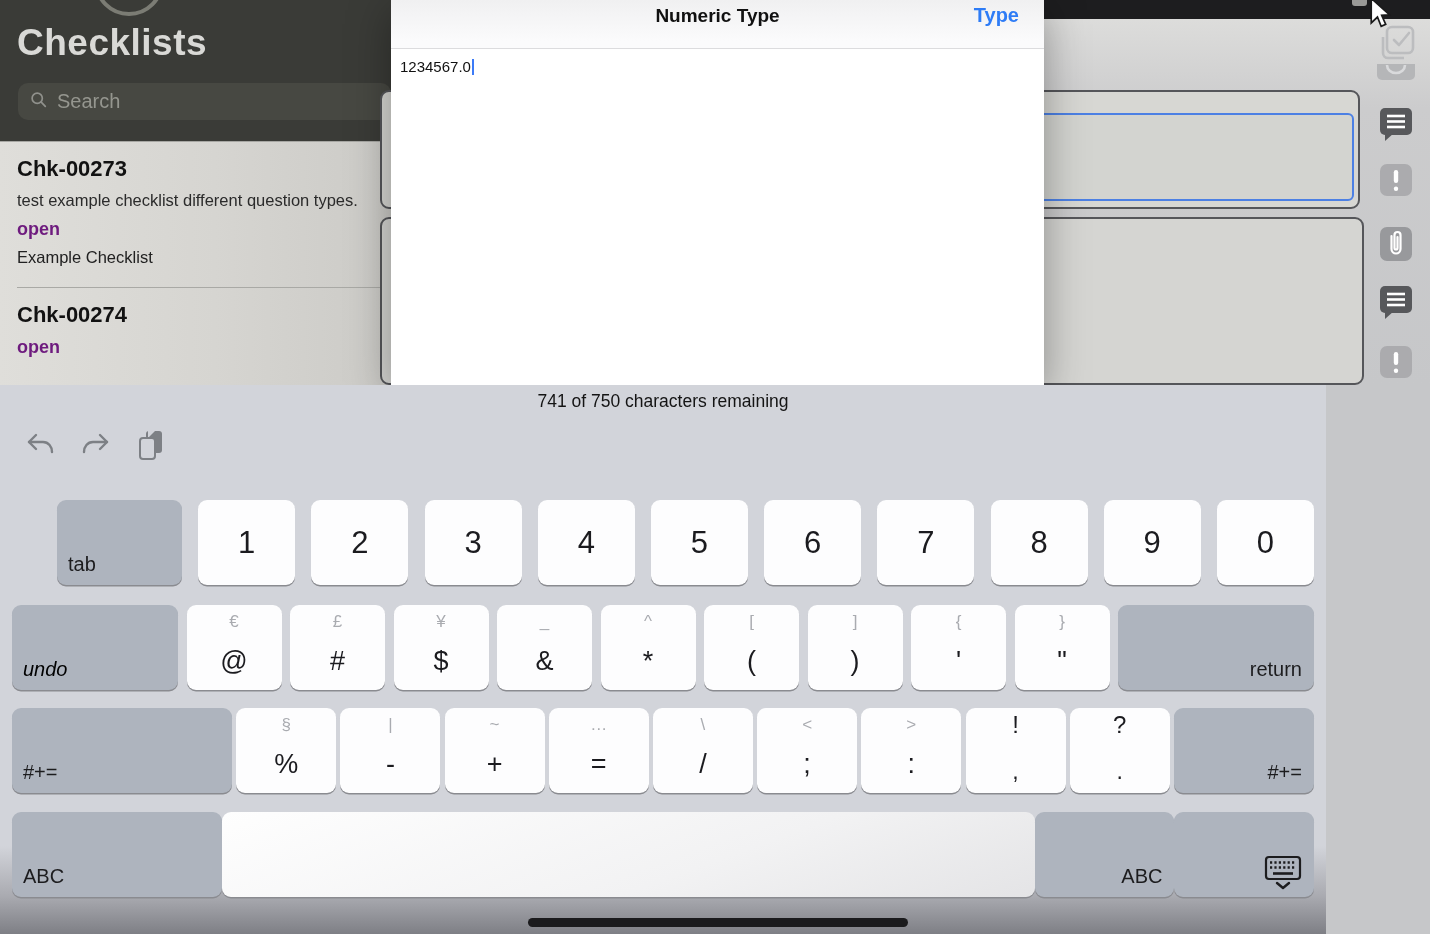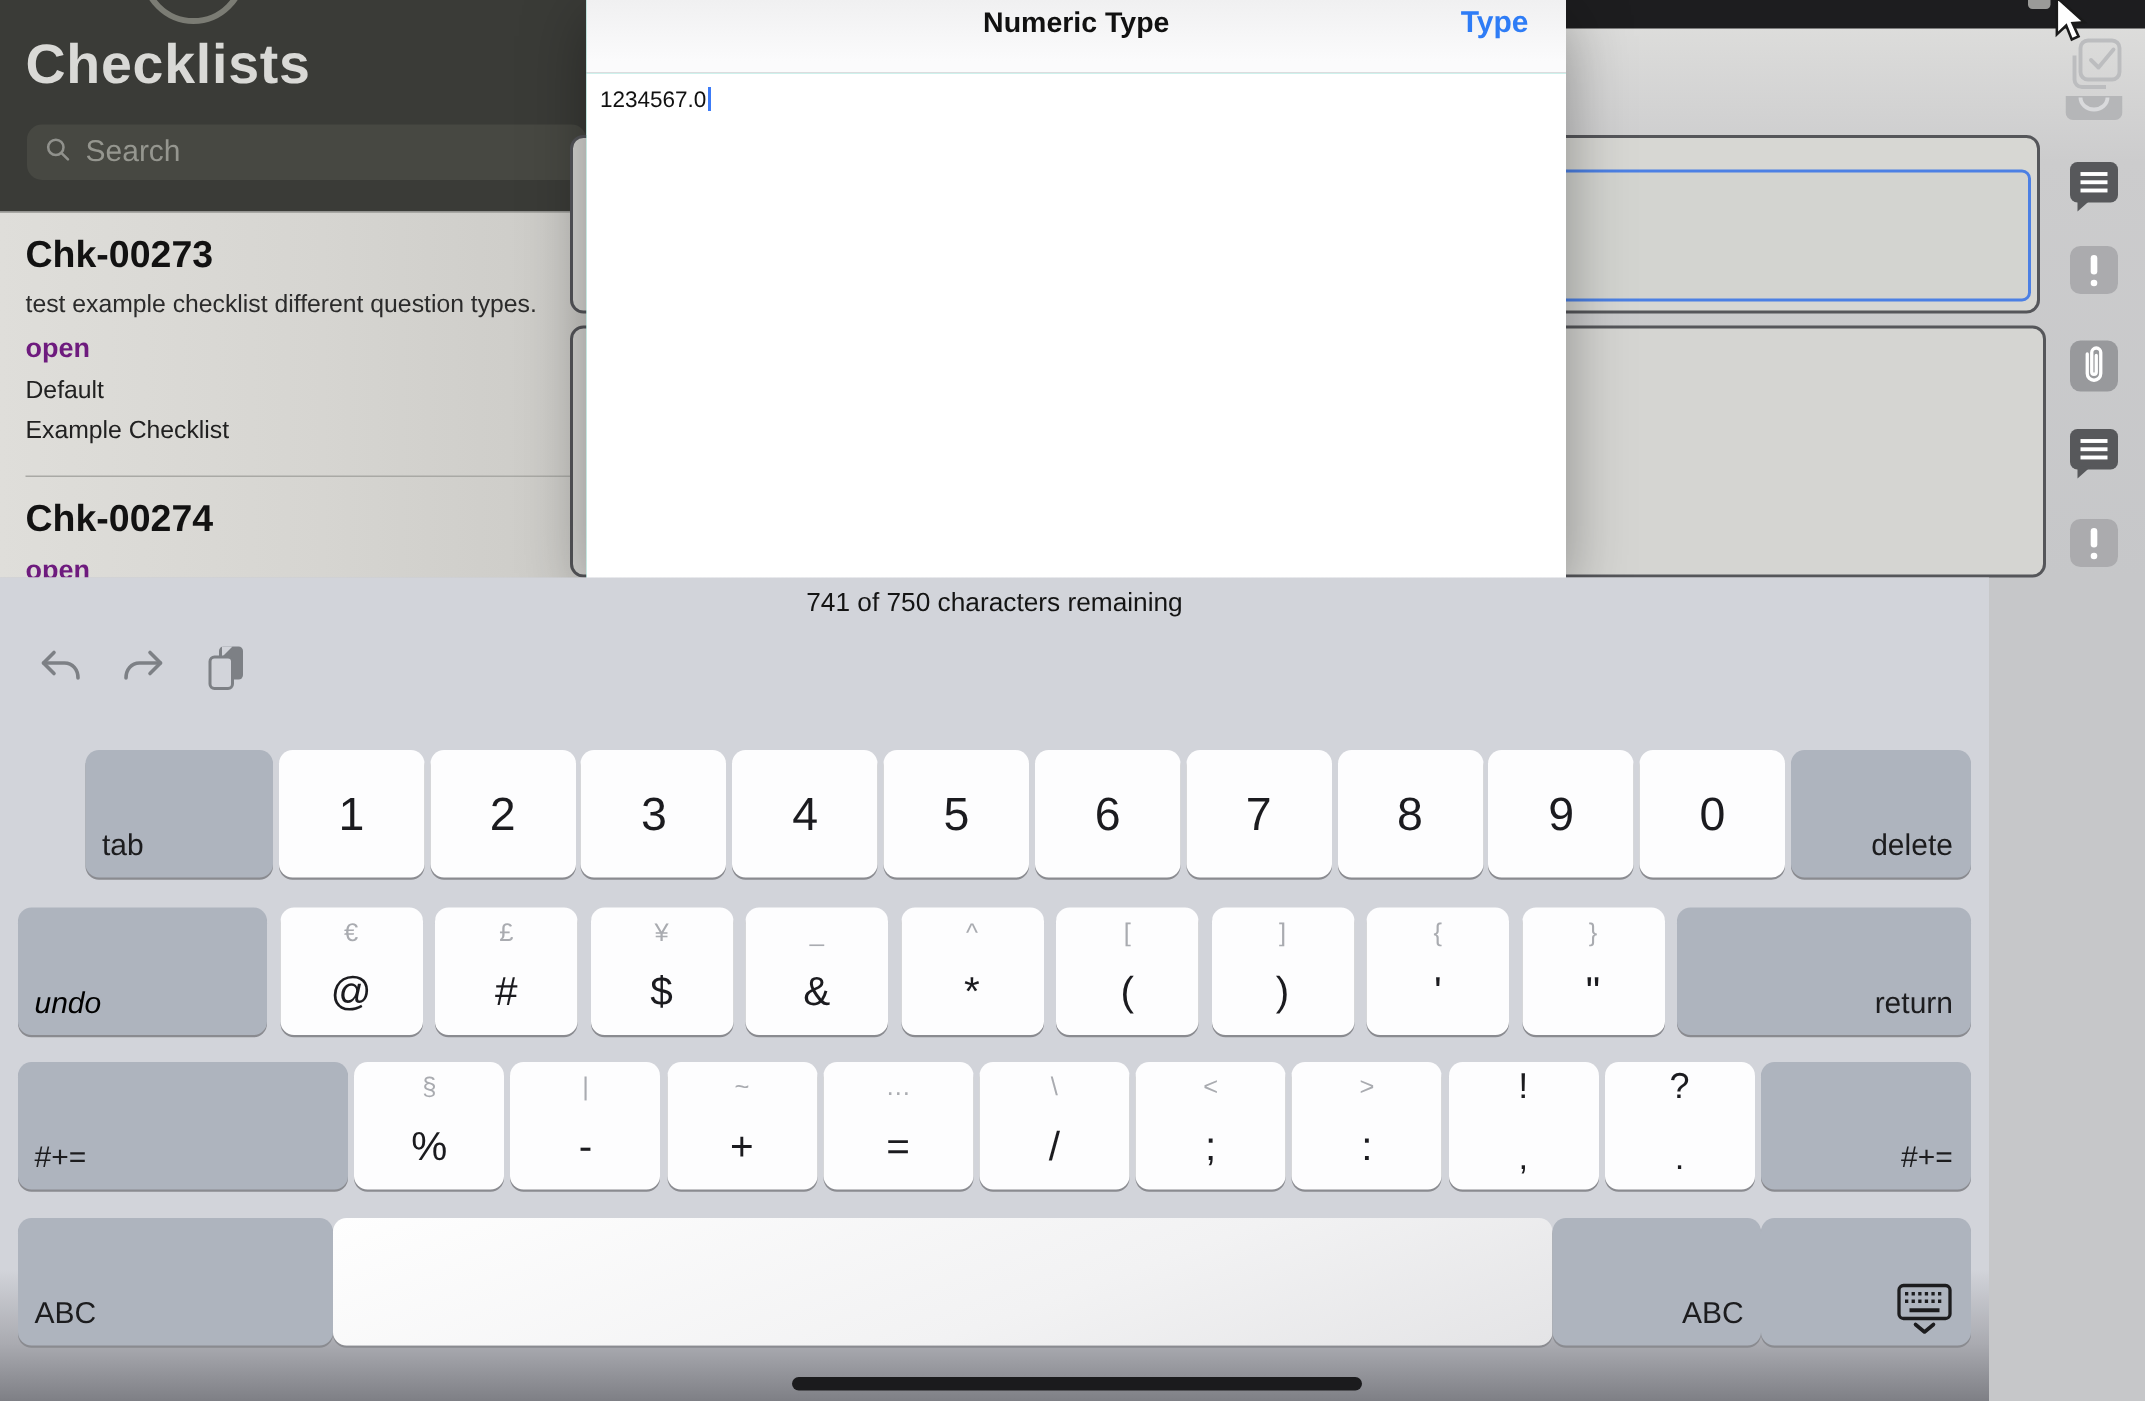--- a/index.html
+++ b/index.html
@@ -8,21 +8,21 @@
 
   
   #sidebar{position:absolute;left:0;top:0;width:391px;height:385px;overflow:hidden;}
   .sb-header{position:absolute;left:0;top:0;width:100%;height:141px;background:#3a3b37;}
   .sb-avatar{position:absolute;left:94px;top:-54px;width:62px;height:62px;border-radius:50%;border:4px solid #7b7c74;}
   .sb-title{position:absolute;left:17px;top:22px;font-size:37px;font-weight:bold;color:#d9d9d6;letter-spacing:.5px;}
   .sb-search{position:absolute;left:18px;top:83px;width:373px;height:37px;border-radius:10px;background:#474842;display:flex;align-items:center;padding-left:12px;box-sizing:border-box;}
   .sb-search .ph{color:#95968f;font-size:20px;margin-left:10px;}
   .sb-list{position:absolute;left:0;top:141px;width:100%;height:244px;background:linear-gradient(90deg,#dfdeda 0%,#d6d5d1 55%,#cccbc7 100%);border-top:1px solid #a7a7a3;}
   .chk-item{padding:14px 17px 12px 17px;}
-  .chk-id{font-size:25px;font-weight:bold;color:#121212;margin-bottom:9px;}
+  .chk-id{font-size:22px;font-weight:bold;color:#121212;margin-bottom:9px;}
   .chk-desc{font-size:16.5px;color:#2b2b2b;margin-bottom:9px;}
   .chk-status{font-size:18px;font-weight:bold;margin-bottom:8px;}
   .chk-line{font-size:16.5px;color:#212121;margin-bottom:8px;}
   .chk-divider{height:1px;background:#a9a9a5;margin-left:17px;}
 
   
   #main{position:absolute;left:391px;top:0;width:1039px;height:385px;background:linear-gradient(180deg,#e0e0de 0%,#cccccd 28%,#c6c7c9 100%);}
   .top-strip{position:absolute;left:653px;top:0;width:386px;height:19px;background:#1d1d1f;}
   .strip-tab{position:absolute;left:961px;top:0;width:15px;height:6px;background:#9a9a98;border-radius:0 0 3px 3px;}
   .card{position:absolute;border:2px solid #55565a;border-radius:9px;background:#d7d7d3;}
@@ -86,21 +86,20 @@
               <line x1="13.2" y1="13.2" x2="18" y2="18" stroke="#90918c" stroke-width="2" stroke-linecap="round"></line>
             </svg></span>
         <span class="ph">Search</span>
       </div>
     </div>
     <div class="sb-list" id="chk-list">
         <div class="chk-item">
           <div class="chk-id">Chk-00273</div>
           <div class="chk-desc">test example checklist different question types.</div>
           <div class="chk-status" style="color: rgb(110, 27, 126);">open</div>
-          <div class="chk-line">Default</div>
           <div class="chk-line">Example Checklist</div>
         </div>
         <div class="chk-divider"></div>
         <div class="chk-item">
           <div class="chk-id">Chk-00274</div>
           <div class="chk-status" style="color: rgb(110, 27, 126);">open</div>
         </div>
       </div>
   </div>
 
@@ -217,23 +216,20 @@
           </div>
           <div class="key key-char">
             <span class="key-main center">8</span>
           </div>
           <div class="key key-char">
             <span class="key-main center">9</span>
           </div>
           <div class="key key-char">
             <span class="key-main center">0</span>
           </div>
-          <div class="key key-delete key-gray">
-            <span class="key-label align-br">delete</span>
-          </div>
         </div>
         <div class="kb-row row2">
           <div class="key key-undo key-gray">
             <span class="key-label align-bl">undo</span>
           </div>
           <div class="key key-char">
             <span class="key-top">€</span>
             <span class="key-main low">@</span>
           </div>
           <div class="key key-char">

